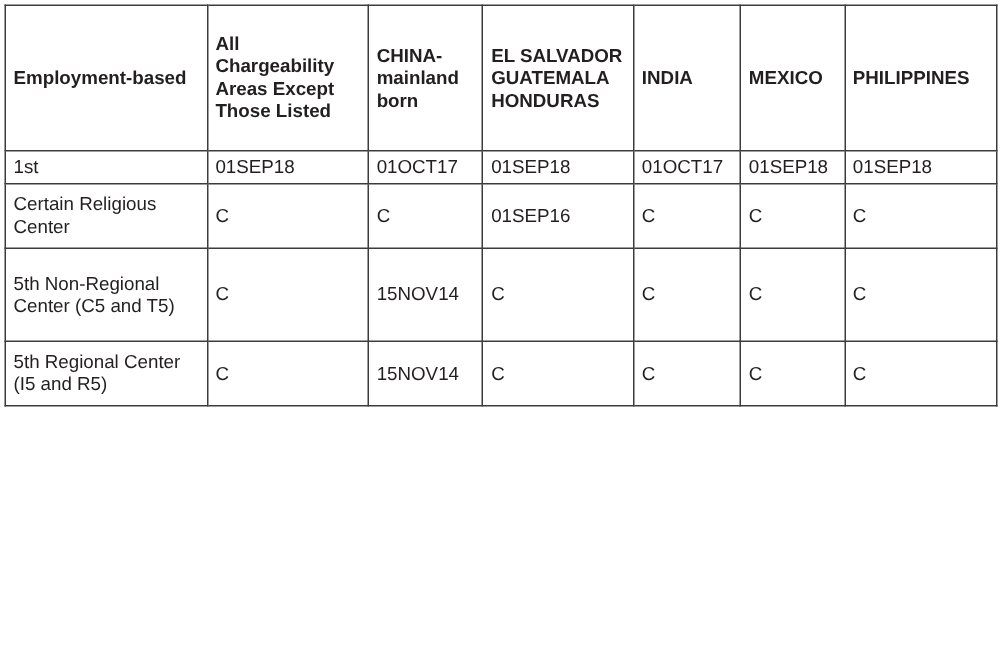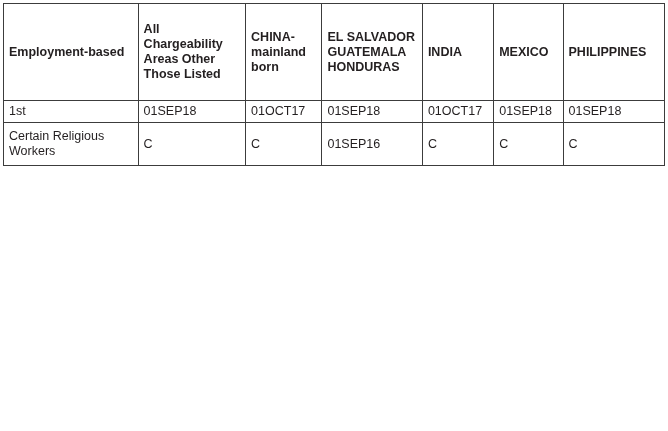--- a/index.html
+++ b/index.html
@@ -73,21 +73,21 @@
       <col class="col-india">
       <col class="col-mexico">
       <col class="col-phil">
     </colgroup>
     <thead>
       <tr>
         <th>
           <span class="hdr-wrap">Employment-based</span>
         </th>
         <th>
-          <span class="hdr-wrap">All Chargeability Areas Other Those Listed</span>
+          <span class="hdr-wrap">All Chargeability Areas Except Those Listed</span>
         </th>
         <th>
           <span class="hdr-wrap">CHINA-mainland born</span>
         </th>
         <th>
           <span class="hdr-wrap">EL SALVADOR GUATEMALA HONDURAS</span>
         </th>
         <th>
           <span class="hdr-wrap">INDIA</span>
         </th>
@@ -103,23 +103,41 @@
       <tr class="r-short">
         <td>1st</td>
         <td>01SEP18</td>
         <td>01OCT17</td>
         <td>01SEP18</td>
         <td>01OCT17</td>
         <td>01SEP18</td>
         <td>01SEP18</td>
       </tr>
       <tr class="r-two">
-        <td>Certain Religious Workers</td>
+        <td>Certain Religious Center</td>
         <td>C</td>
         <td>C</td>
         <td>01SEP16</td>
+        <td>C</td>
+        <td>C</td>
+        <td>C</td>
+      </tr>
+      <tr class="r-three">
+        <td>5th Non-Regional Center (C5 and T5)</td>
+        <td>C</td>
+        <td>15NOV14</td>
+        <td>C</td>
+        <td>C</td>
+        <td>C</td>
+        <td>C</td>
+      </tr>
+      <tr class="r-two">
+        <td>5th Regional Center (I5 and R5)</td>
+        <td>C</td>
+        <td>15NOV14</td>
+        <td>C</td>
         <td>C</td>
         <td>C</td>
         <td>C</td>
       </tr>
     </tbody>
   </table>
 </div>
 
 </body></html>

